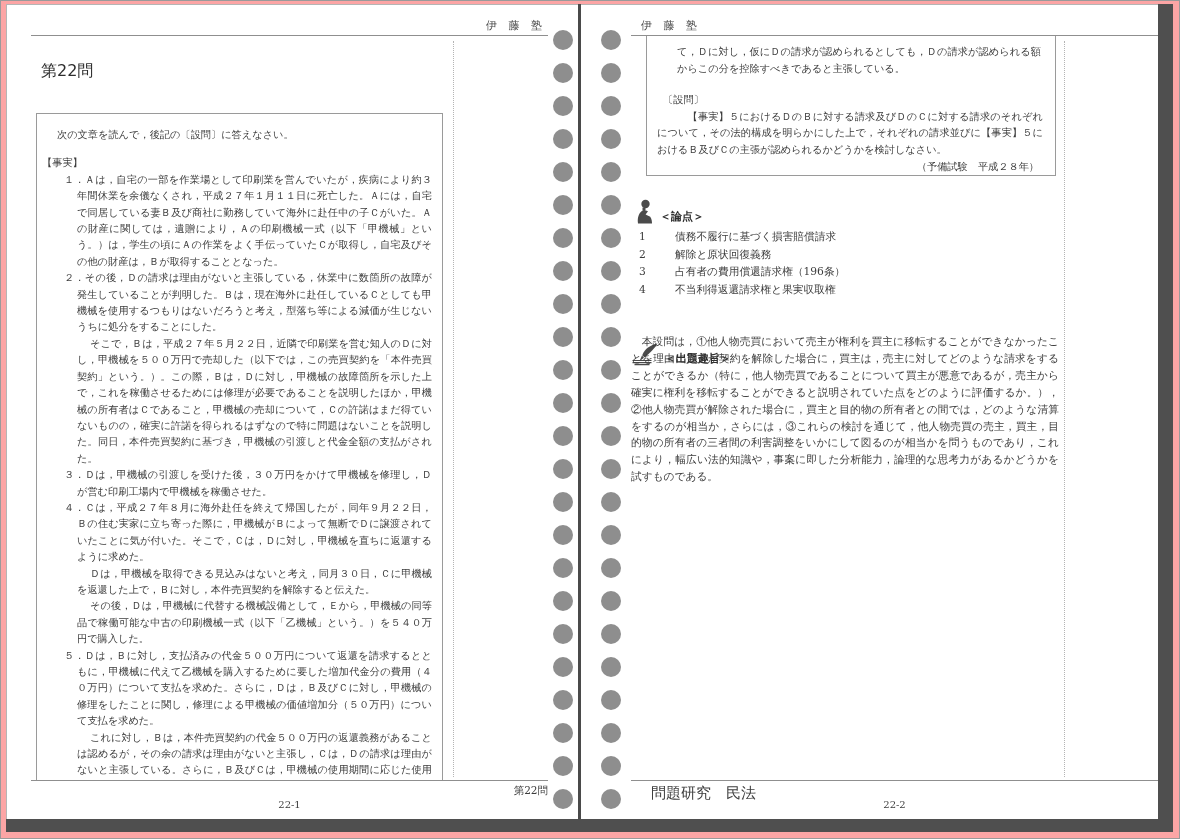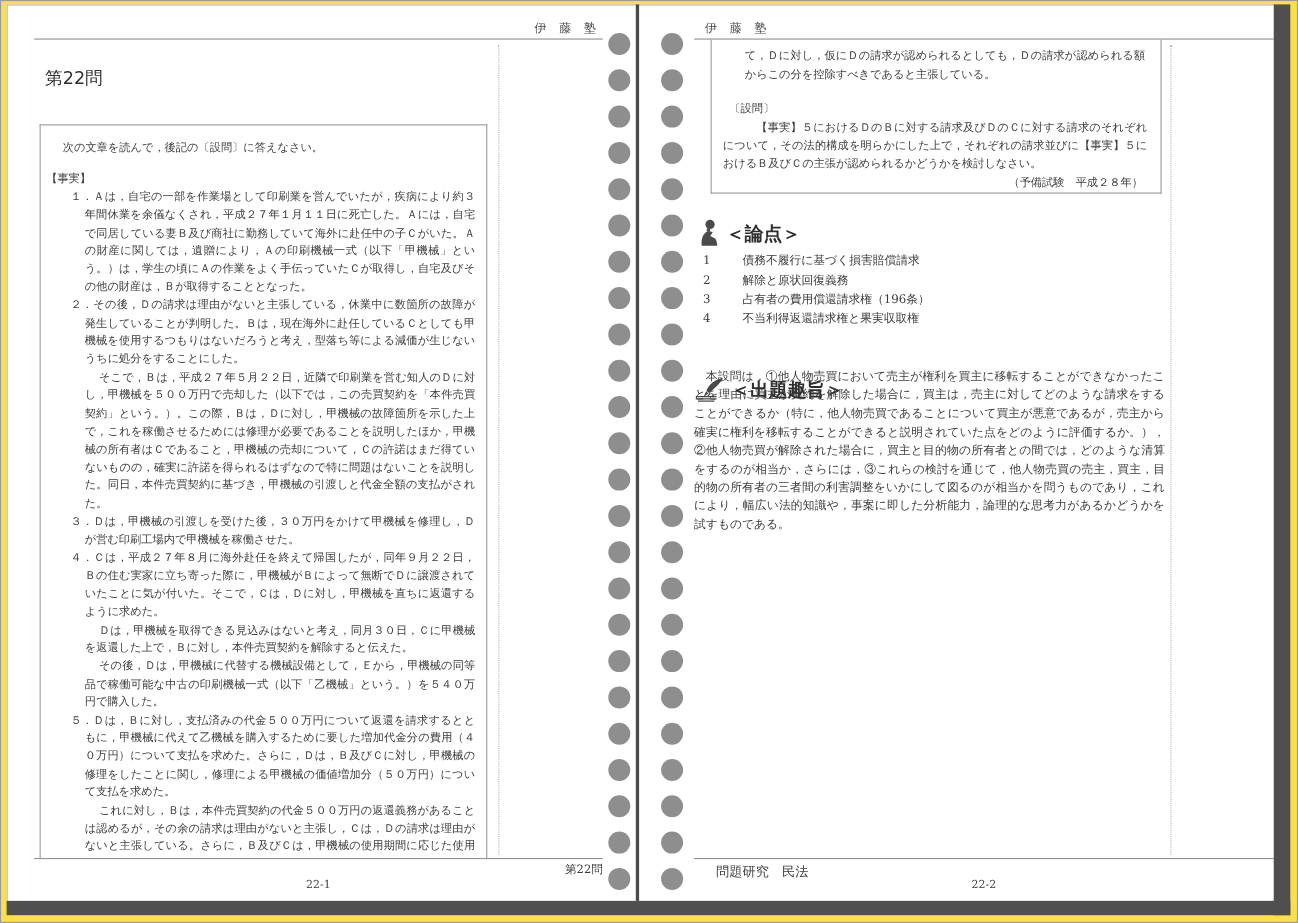--- a/index.html
+++ b/index.html
@@ -1,18 +1,18 @@
 <!DOCTYPE html>
 <html><head>
 <meta charset="utf-8">
 <style>
   html,body { margin:0; padding:0; background:#c9c9c9; }
   .spread {
     position:relative; width:1180px; height:839px;
-    background:#fde047; overflow:hidden;
+    background:#fca5a5; overflow:hidden;
     border:1px solid #9a9a9a; box-sizing:border-box;
     font-family:"DejaVu Serif","Liberation Serif",serif;
     color:#3c3c3c;
   }
   .sheet {
     position:absolute; left:5px; top:3px; width:1151px; height:814px;
     background:#ffffff; border:1px solid #b5b5b5;
   }
   .edge-bottom { position:absolute; left:5px; top:818px; width:1167px; height:13px; background:#4f4f4f; }
   .edge-right  { position:absolute; left:1157px; top:3px; width:15px; height:828px; background:#4f4f4f; }
@@ -55,32 +55,32 @@
   .q-box-cont p { margin:0; }
   .cont-para   { margin:8px 14px 0 30px !important; text-align:justify; }
   .q-label     { margin:15px 0 0 16px !important; }
   .q-text      { margin:0 12px 0 10px !important; text-indent:3em; text-align:justify; }
   .exam-source { margin:0 16px 0 0 !important; text-align:right; }
 
   .section-head { position:absolute; display:flex; align-items:flex-end; gap:6px; }
   .head-issues  { left:633px; top:198px; }
   .head-purpose { left:630px; top:306px;margin-top:36px; }
   .head-label { font-family:"DejaVu Sans","Liberation Sans",sans-serif; font-weight:bold;
-                font-size:17px; color:#2e2e2e; }
+                font-size:11px; color:#2e2e2e; }
   .icon svg { display:block; }
 
   .issues { position:absolute; left:630px; top:227px; width:420px; font-size:10.7px; line-height:17.5px; }
   .issue-row { display:flex; }
   .issue-no { width:44px; padding-left:8px; box-sizing:border-box; }
 
   .purpose { position:absolute; left:630px; top:333px; width:428px; margin:0;
              font-size:10.7px; line-height:16.9px; text-align:justify; text-indent:1em; }
 
   .footer-qlabel { position:absolute; left:400px; top:783px; width:147px; text-align:right; font-size:10.5px; }
-  .footer-series { position:absolute; left:650px; top:783px; font-size:12px; }
+  .footer-series { position:absolute; left:650px; top:783px; font-size:15px; }
   .page-num { position:absolute; font-size:10px; text-align:center; }
   .page-num-left  { left:30px;  top:798px; width:517px; }
   .page-num-right { left:630px; top:798px; width:527px; }
 </style>
 </head>
 <body>
 
 <div class="spread">
   <div class="sheet"></div>
   <div class="edge-bottom"></div>

